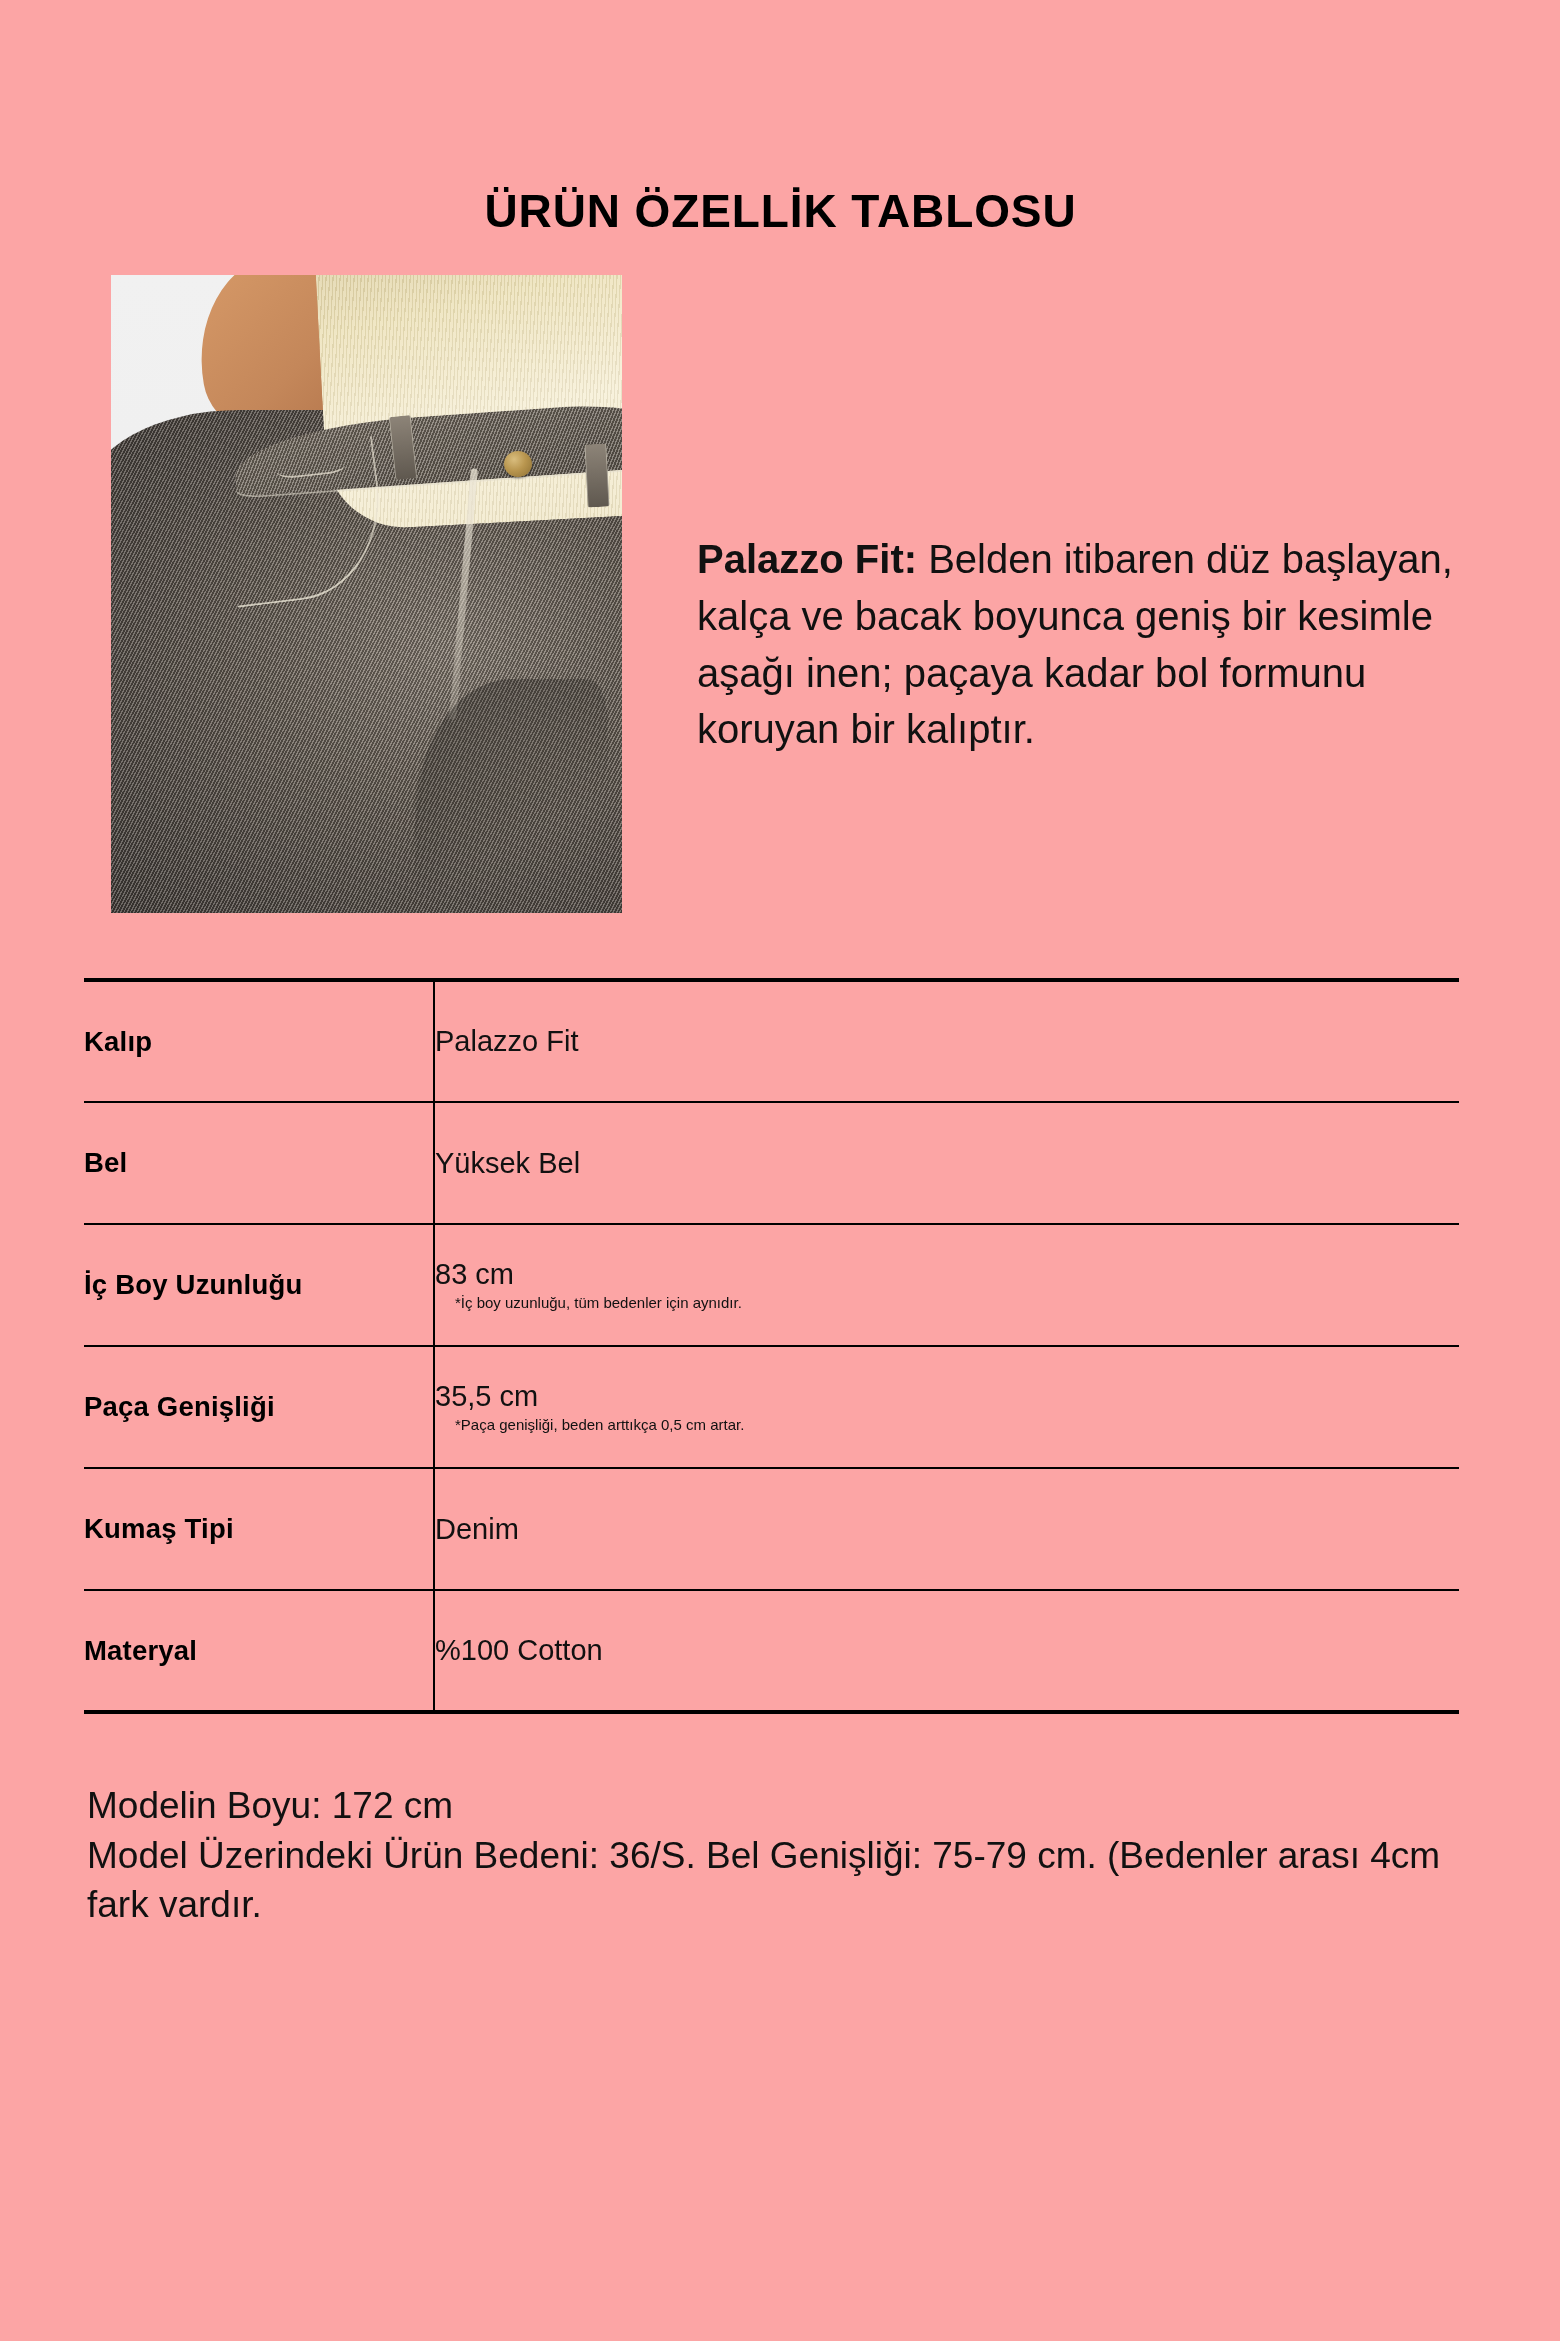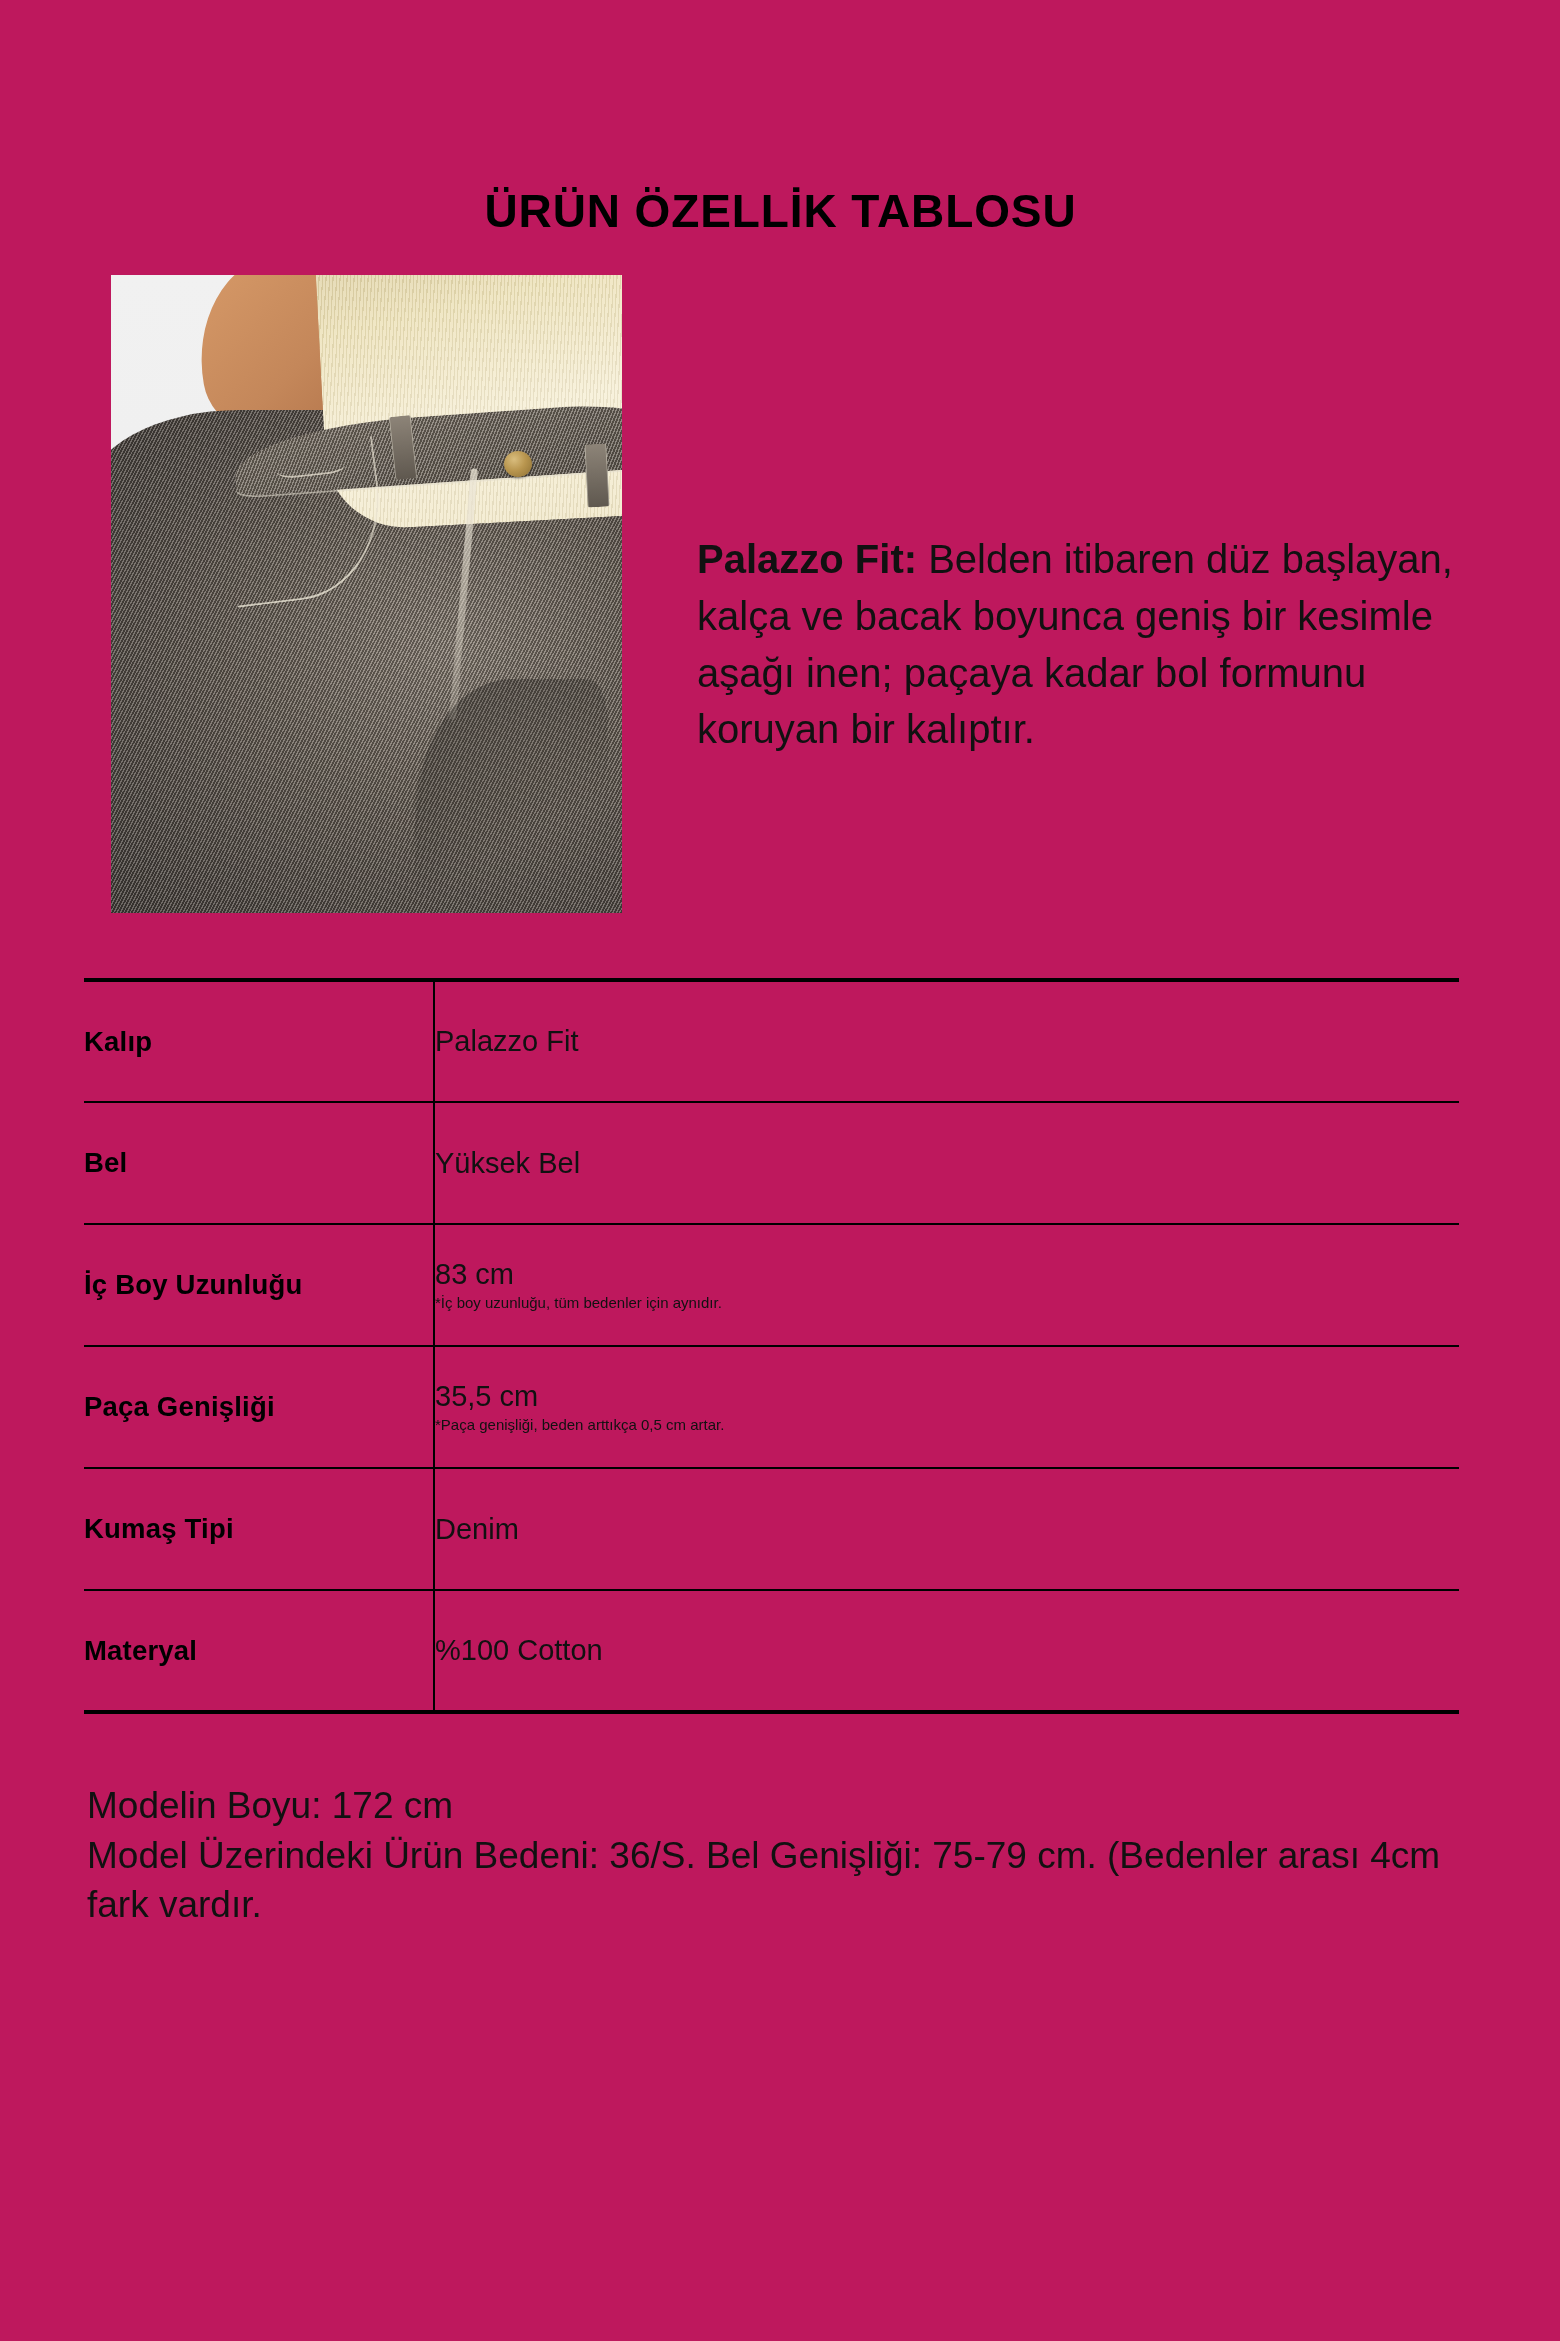--- a/index.html
+++ b/index.html
@@ -12,21 +12,21 @@
     height: 2342px;
     font-family: "Liberation Sans", sans-serif;
     color: #000000;
     -webkit-font-smoothing: antialiased;
   }
 
   .page {
     position: relative;
     width: 1561px;
     height: 2342px;
-    background: #be185d;
+    background: #fca5a5;
     overflow: hidden;
   }
 
   
   .doc-title {
     position: absolute;
     top: 157px;
     left: 0;
     width: 1561px;
     text-align: center;
@@ -229,20 +229,21 @@
     padding-left: 27px;
     color: #111111;
   }
   .cell-value .main-val { display: block; line-height: 1.12; }
   .cell-value .note {
     display: block;
     font-size: 15px;
     line-height: 1.3;
     margin-top: 2.3px;
     color: #111111;
+    padding-left: 20px;
   }
 
   
   .footer {
     position: absolute;
     left: 87px;
     top: 1781px;
     width: 1370px;
     font-size: 37px;
     line-height: 1.34;

